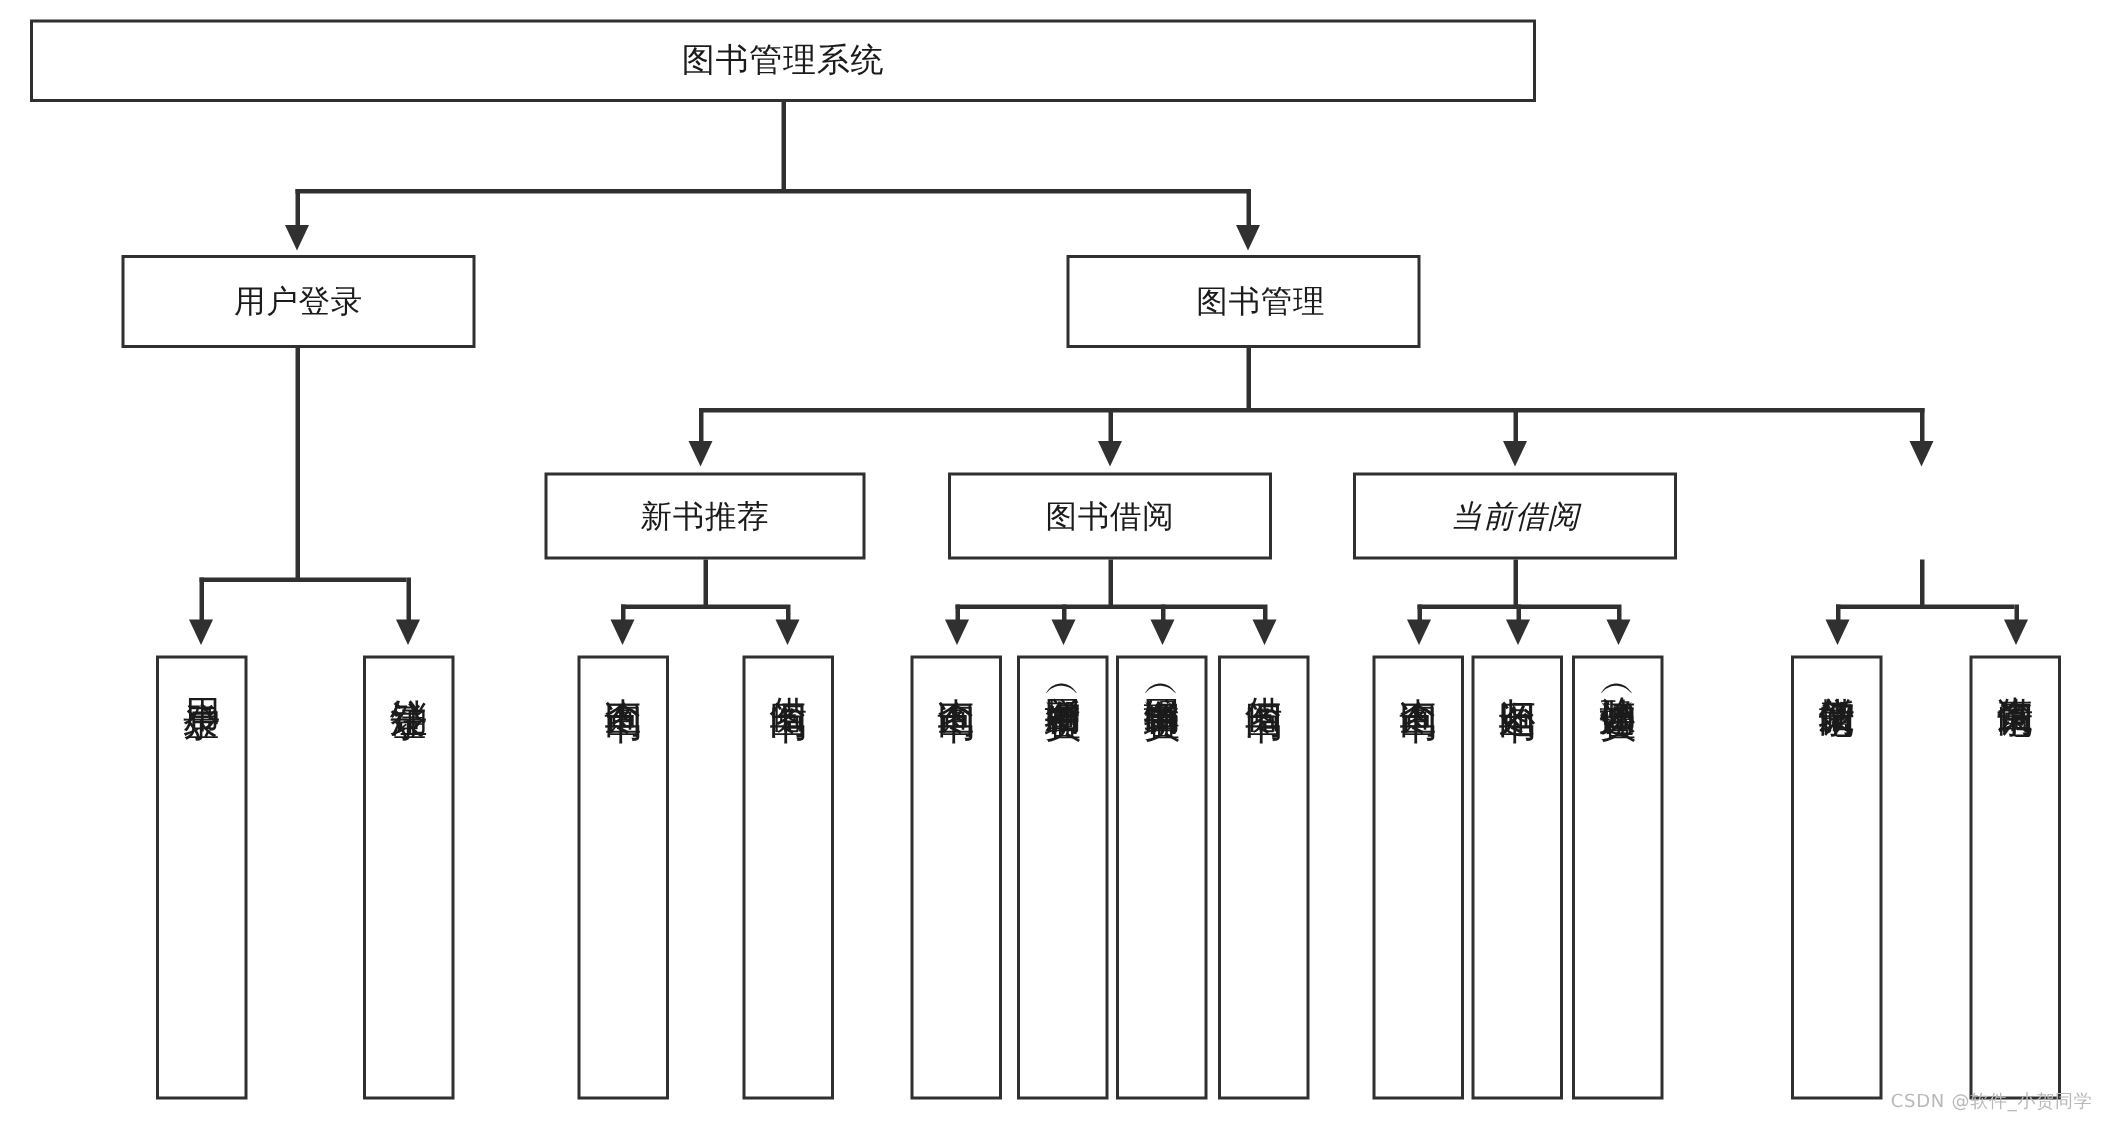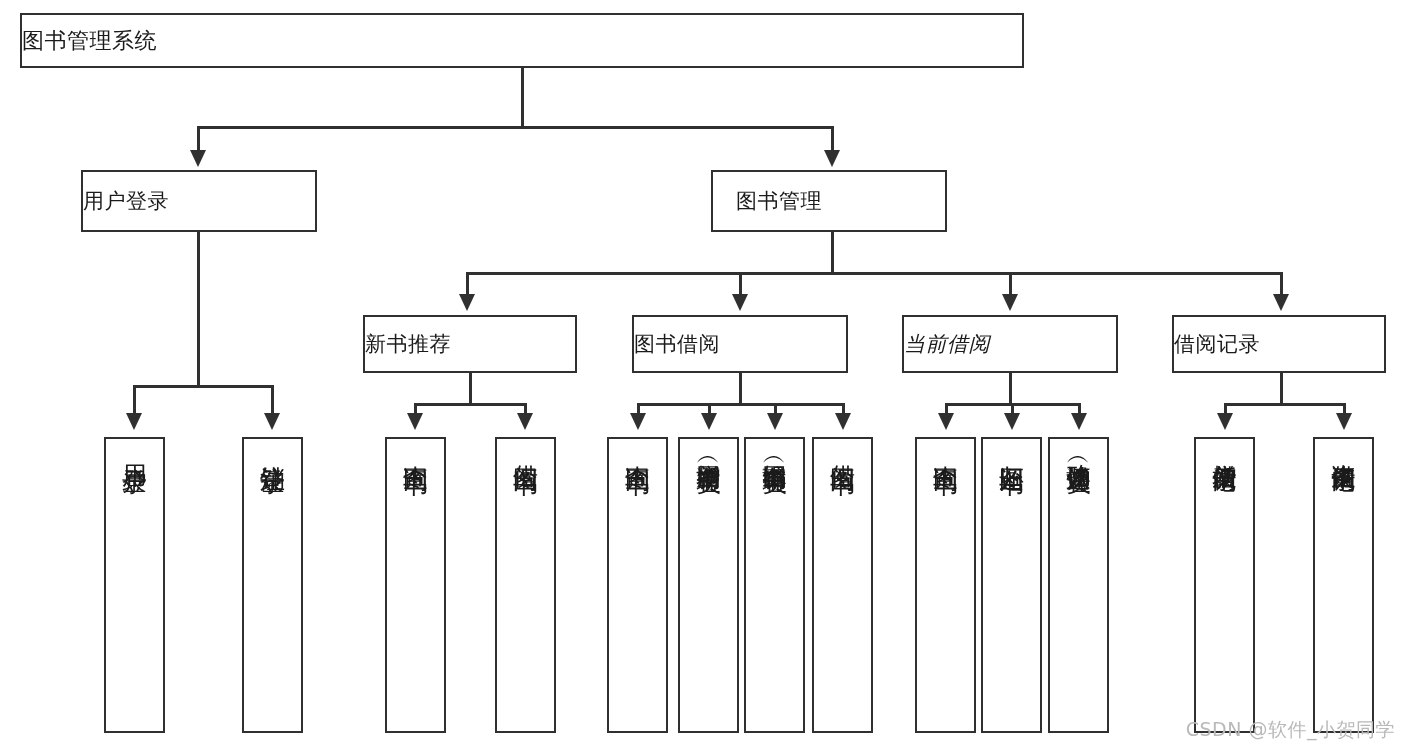--- a/index.html
+++ b/index.html
@@ -15,21 +15,21 @@
     font-family: "DejaVu Sans", "Liberation Sans", sans-serif;
     overflow: hidden;
   }
   .node {
     position: absolute;
     box-sizing: border-box;
     border: 2.5px solid #303030;
     background: #ffffff;
     display: flex;
     align-items: center;
-    justify-content: flex-start;
+    justify-content: center;
     color: #1b1b1b;
   }
   .node .lbl {
     display: block;
     text-align: center;
     line-height: 1.18;
     letter-spacing: 0.5px;
   }
   
   .node.h .lbl {
@@ -65,21 +65,21 @@
     width: 0;
     height: 0;
     border-left: 8px solid transparent;
     border-right: 8px solid transparent;
     border-top: 17px solid #303030;
   }
   .watermark {
     position: absolute;
     right: 10px;
     bottom: 4px;
-    font-size: 19px;
+    font-size: 12px;
     color: #b9b9b9;
     white-space: nowrap;
     letter-spacing: 0.5px;
   }
 </style>
 </head>
 <body>
 
 <div id="canvas">
 
@@ -122,23 +122,20 @@
 
   <div class="node h" style="left:363px; top:315px; width:214px; height:58px;">
     <span class="lbl">新书推荐</span>
   </div>
   <div class="node h" style="left:632px; top:315px; width:216px; height:58px;">
     <span class="lbl">图书借阅</span>
   </div>
   <div class="node h" style="left:902px; top:315px; width:216px; height:58px;font-style:italic;">
     <span class="lbl">当前借阅</span>
   </div>
-  <div class="node h" style="left:1172px; top:315px; width:214px; height:58px;">
-    <span class="lbl">借阅记录</span>
-  </div>
 
   <div class="ln v" style="left:469px; top:373px; height:32px;"></div>
   <div class="ln h" style="left:414px; top:403px; width:110px;"></div>
   <div class="ln v" style="left:414px; top:403px; height:12px;"></div>
   <div class="arrow" style="left:407px; top:413px;"></div>
   <div class="ln v" style="left:524px; top:403px; height:12px;"></div>
   <div class="arrow" style="left:517px; top:413px;"></div>
 
   <div class="ln v" style="left:739px; top:373px; height:32px;"></div>
   <div class="ln h" style="left:637px; top:403px; width:205px;"></div>

